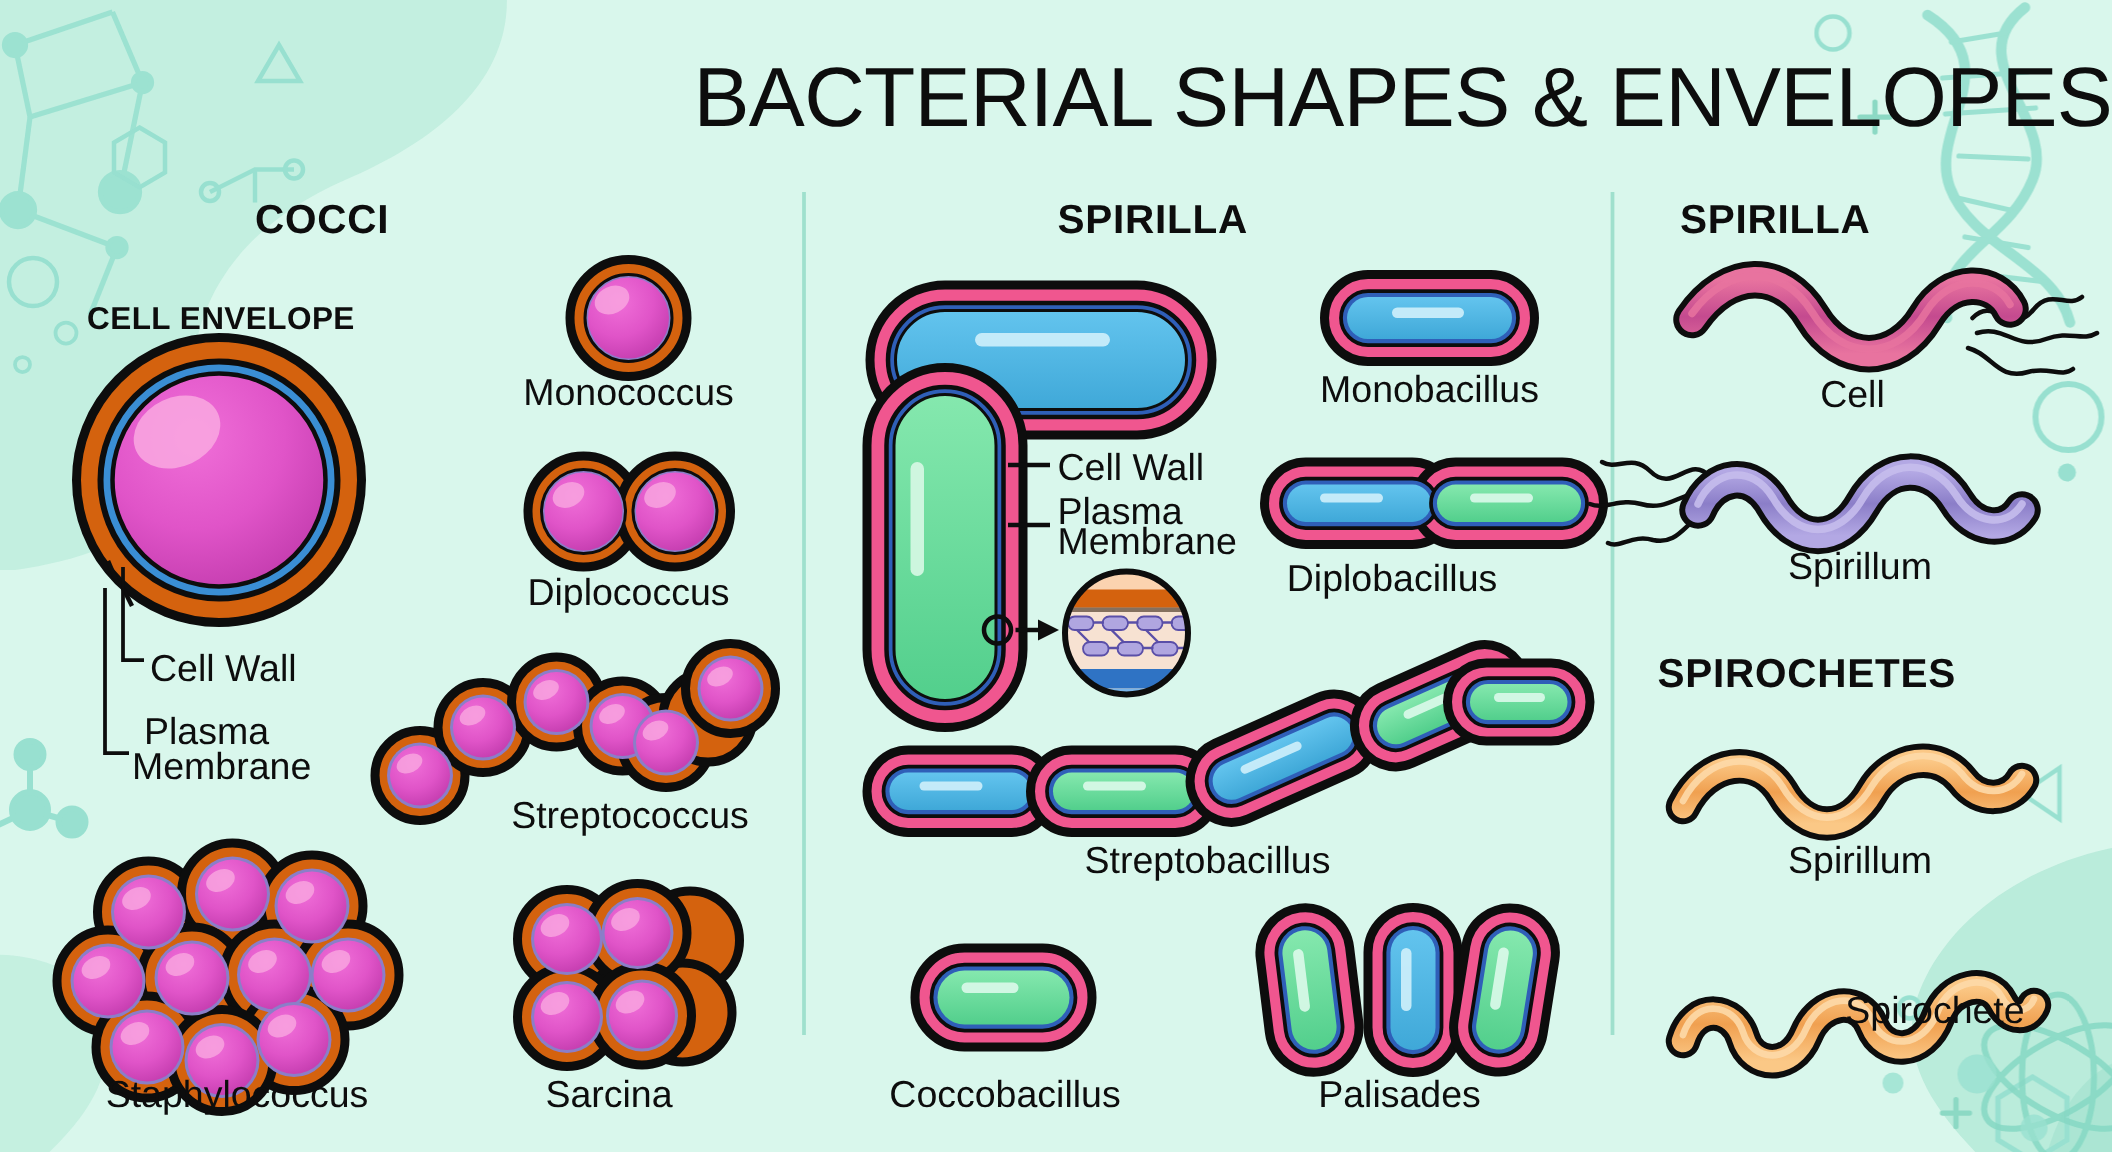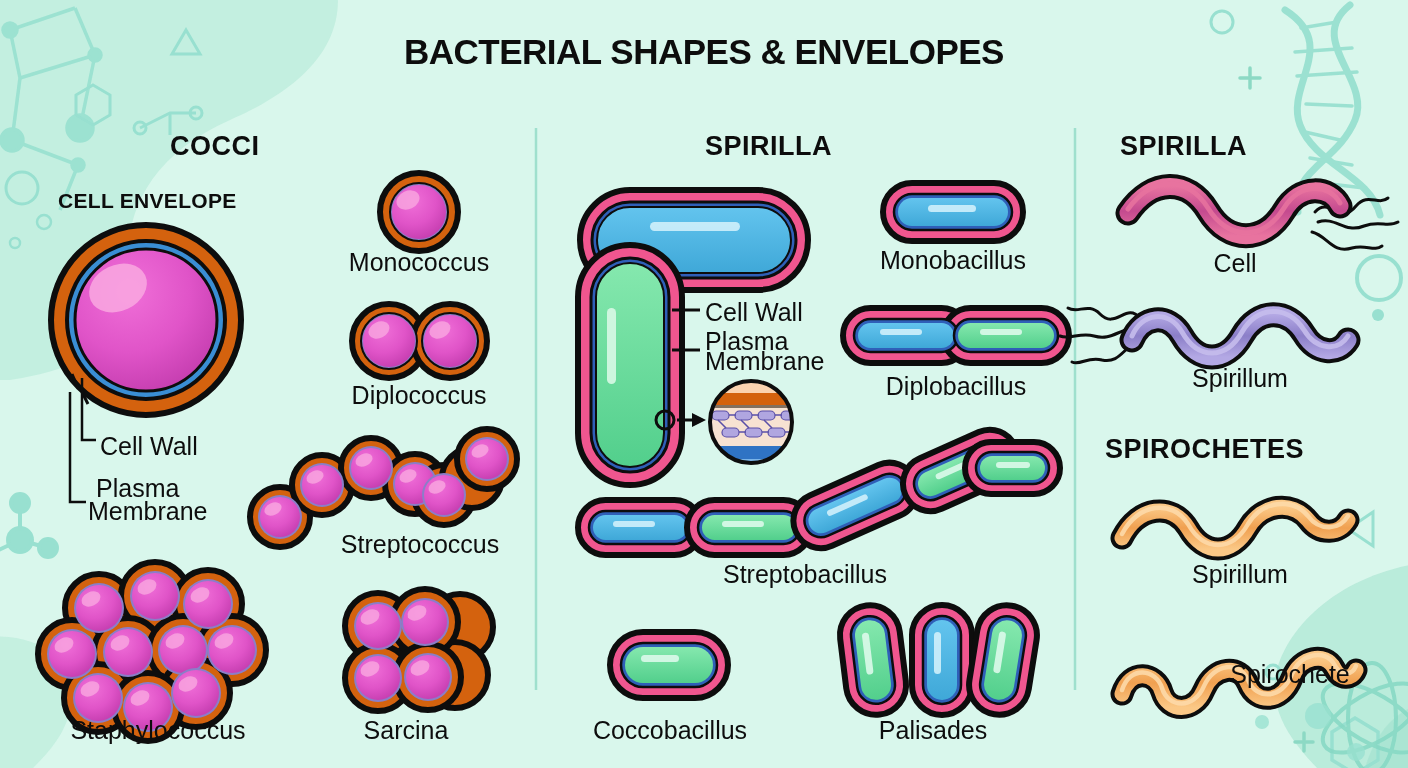--- a/index.html
+++ b/index.html
@@ -6,28 +6,28 @@
   body{
     width:1408px;height:768px;overflow:hidden;
     background:#d9f7ec;
     font-family:"Liberation Sans", sans-serif;
     position:relative;
   }
   #stage{position:absolute;left:0;top:0;width:1408px;height:768px;}
   svg.layer{position:absolute;left:0;top:0;width:1408px;height:768px;}
   .txt{position:absolute;color:#0d0d0d;}
   .title{
-    left:0;top:32px;width:1408px;text-align:center;
-    font-size:35px;font-weight:bold;letter-spacing:-0.5px;
+    left:0;top:32px;width:1408px;text-align:right;
+    font-size:56px;font-weight:normal;letter-spacing:-0.5px;
     font-family:"Liberation Sans", sans-serif;
   }
   .sect{
     font-size:27px;font-weight:bold;letter-spacing:0.5px;text-align:left;
   }
-  .envhead{font-size:21px;font-weight:bold;letter-spacing:0.3px;}
+  .envhead{font-size:21px;font-weight:bold;letter-spacing:0.3px;margin-top:12px;}
   .lab{font-size:25px;text-align:center;}
   .lab-sm{font-size:25px;}
 </style>
 </head>
 <body>
 
 <div id="stage">
 
   <svg class="layer" viewBox="0 0 1408 768">
     <defs>
@@ -478,21 +478,21 @@
   <div class="txt lab" style="left:319px;top:381px;width:200px;">Diplococcus</div>
   <div class="txt lab" style="left:300px;top:530px;width:240px;">Streptococcus</div>
   <div class="txt lab" style="left:38px;top:716px;width:240px;">Staphylococcus</div>
   <div class="txt lab" style="left:316px;top:716px;width:180px;">Sarcina</div>
 
   <div class="txt lab-sm" style="left:705px;top:298px;">Cell Wall</div>
   <div class="txt lab-sm" style="left:705px;top:327px;">Plasma</div>
   <div class="txt lab-sm" style="left:705px;top:347px;">Membrane</div>
 
   <div class="txt lab" style="left:853px;top:246px;width:200px;">Monobacillus</div>
-  <div class="txt lab" style="left:856px;top:372px;width:200px;">Diplobacillus</div>
+  <div class="txt lab" style="left:828px;top:372px;width:200px;">Diplobacillus</div>
   <div class="txt lab" style="left:700px;top:560px;width:210px;">Streptobacillus</div>
   <div class="txt lab" style="left:570px;top:716px;width:200px;">Coccobacillus</div>
   <div class="txt lab" style="left:843px;top:716px;width:180px;">Palisades</div>
 
   <div class="txt lab" style="left:1150px;top:249px;width:170px;">Cell</div>
   <div class="txt lab" style="left:1150px;top:364px;width:180px;">Spirillum</div>
 
   <div class="txt lab" style="left:1150px;top:560px;width:180px;">Spirillum</div>
   <div class="txt lab" style="left:1190px;top:660px;width:200px;">Spirochete</div>
 

